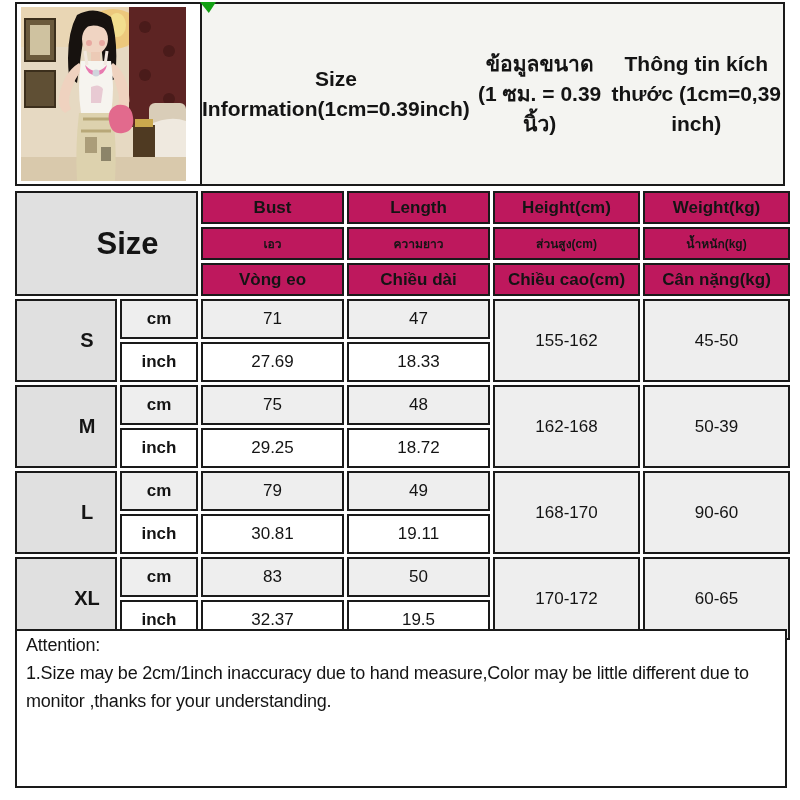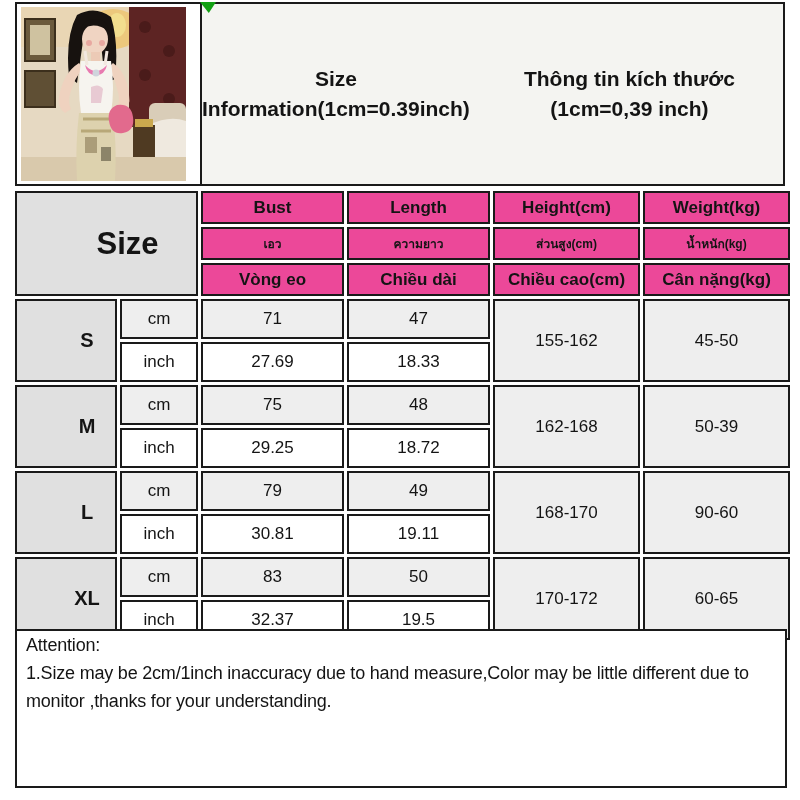--- a/index.html
+++ b/index.html
@@ -12,25 +12,25 @@
   .photo-cell svg{display:block;margin:3px 14px 3px 4px;}
   .title-cell{flex:1;border:2px solid #1a1a1a;margin-left:-2px;background:#f4f4f1;position:relative;
               display:flex;flex-direction:row;justify-content:center;align-items:center;gap:6px;}
   .marker{position:absolute;left:-2px;top:-2px;width:16px;height:11px;
           clip-path:polygon(0 0,100% 0,55% 100%);}
   .title-line{font-weight:bold;font-size:21px;line-height:30px;text-align:center;}
 
   
   table.size-table{position:absolute;left:12px;top:188px;width:776px;border-collapse:separate;border-spacing:3px;table-layout:fixed;}
   table.size-table td{border:2px solid #1a1a1a;text-align:center;vertical-align:middle;overflow:hidden;}
-  td.c-head{background:#ec4899;font-weight:bold;font-size:17px;height:27px;}
+  td.c-head{background:#be185d;font-weight:bold;font-size:17px;height:27px;}
   td.c-head.th{font-size:12px;}
   td.c-label{background:#e0e0e0;font-weight:bold;font-size:20px;padding-left:43px;}
   td.c-label.big{font-size:31px;}
-  td.c-unit{font-weight:normal;font-size:17px;height:34px;background:#ffffff;}
+  td.c-unit{font-weight:bold;font-size:17px;height:34px;background:#ffffff;}
   td.c-val{font-size:17px;height:34px;background:#ffffff;}
   td.bg{background:#eeeeee;}
 
   
   .attention{position:absolute;left:15px;top:629px;width:750px;height:155px;border:2px solid #1a1a1a;
              background:#fff;padding:0 9px 0 9px;font-size:18px;line-height:28px;letter-spacing:-0.2px;}
   .attention .para{padding-right:22px;}
 </style>
 </head>
 <body>
@@ -84,20 +84,21 @@
         <rect x="64" y="130" width="12" height="16" fill="#8a7a55" opacity="0.6"></rect>
         <rect x="80" y="140" width="10" height="14" fill="#57503a" opacity="0.6"></rect>
 
         <path d="M96 98 q14 -2 16 12 q2 14 -10 16 q-12 2 -14 -12 q-2 -12 8 -16" fill="#e26a8d"></path>
         <path d="M90 70 q14 10 12 30" stroke="#d4preserve" stroke-width="0" fill="none"></path>
       </svg>
     </div>
     <div class="title-cell">
       <div class="marker" id="corner-marker" style="background: rgb(18, 160, 18);"></div>
       <div class="title-line">Size Information(1cm=0.39inch)</div>
+      <div class="title-line">ข้อมูลขนาด (1 ซม. = 0.39 นิ้ว)</div>
       <div class="title-line">Thông tin kích thước (1cm=0,39 inch)</div>
     </div>
   </div>
 
   <table class="size-table">
     <colgroup>
       <col style="width:102px">
         <col style="width:78px">
         <col style="width:143px">
       <col style="width:143px">

